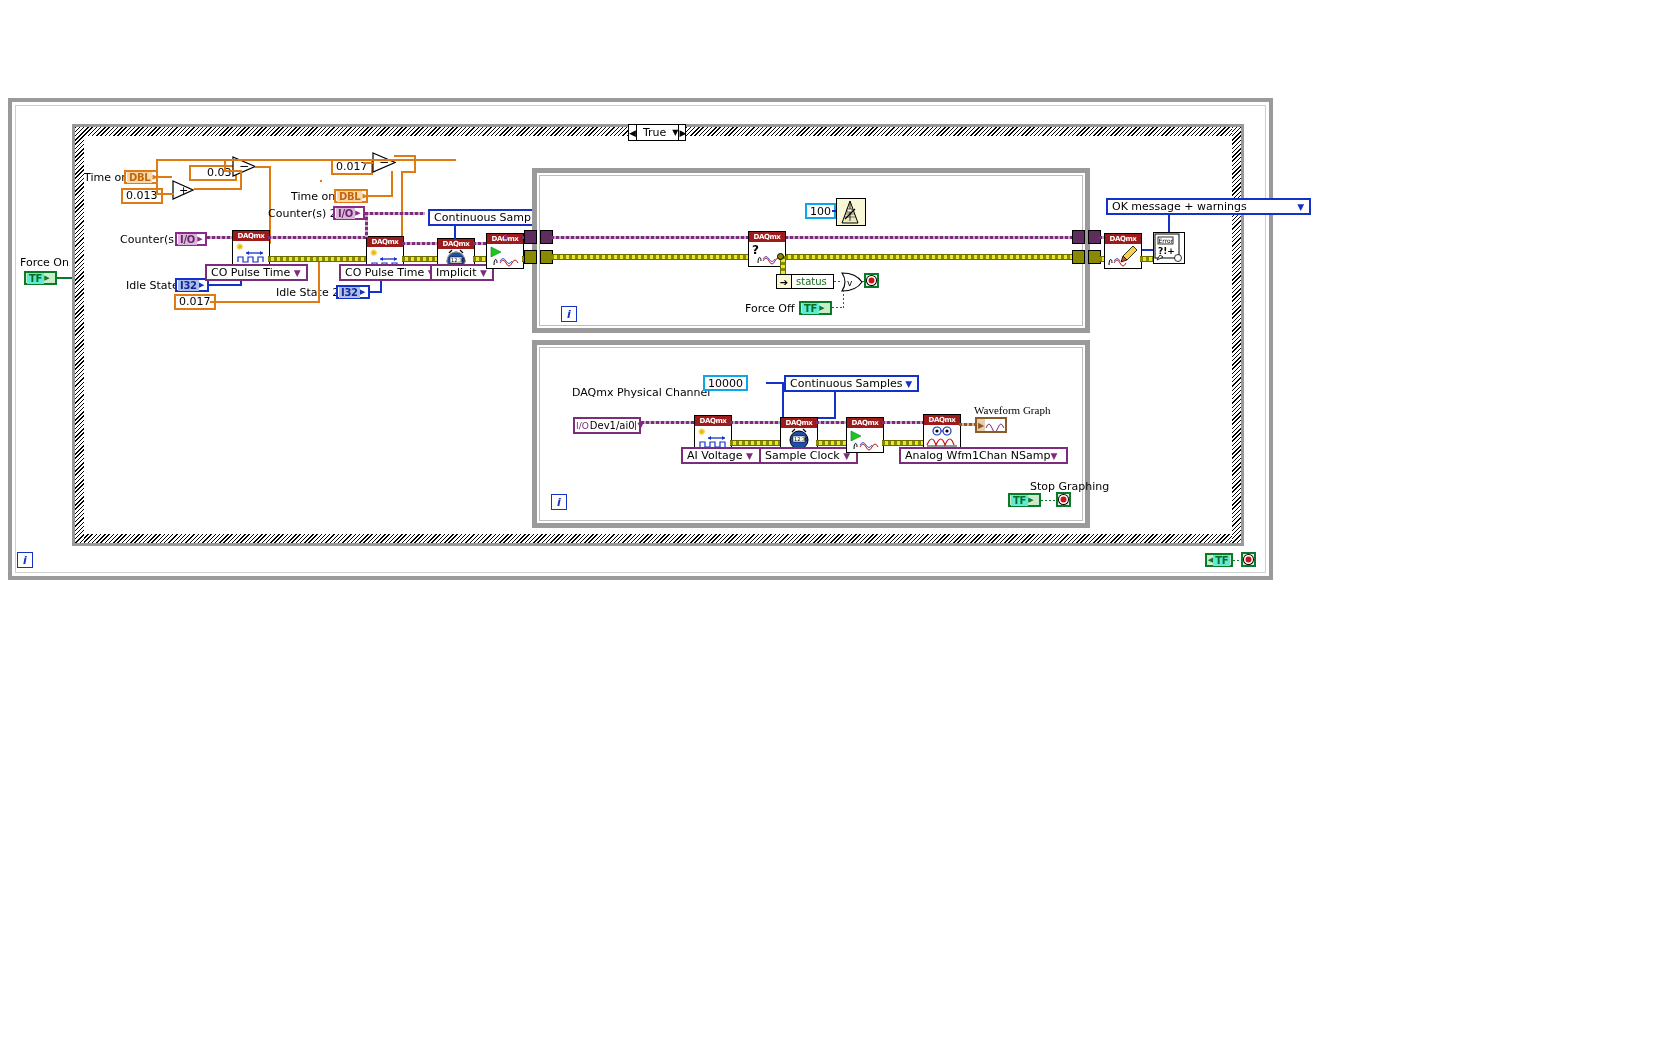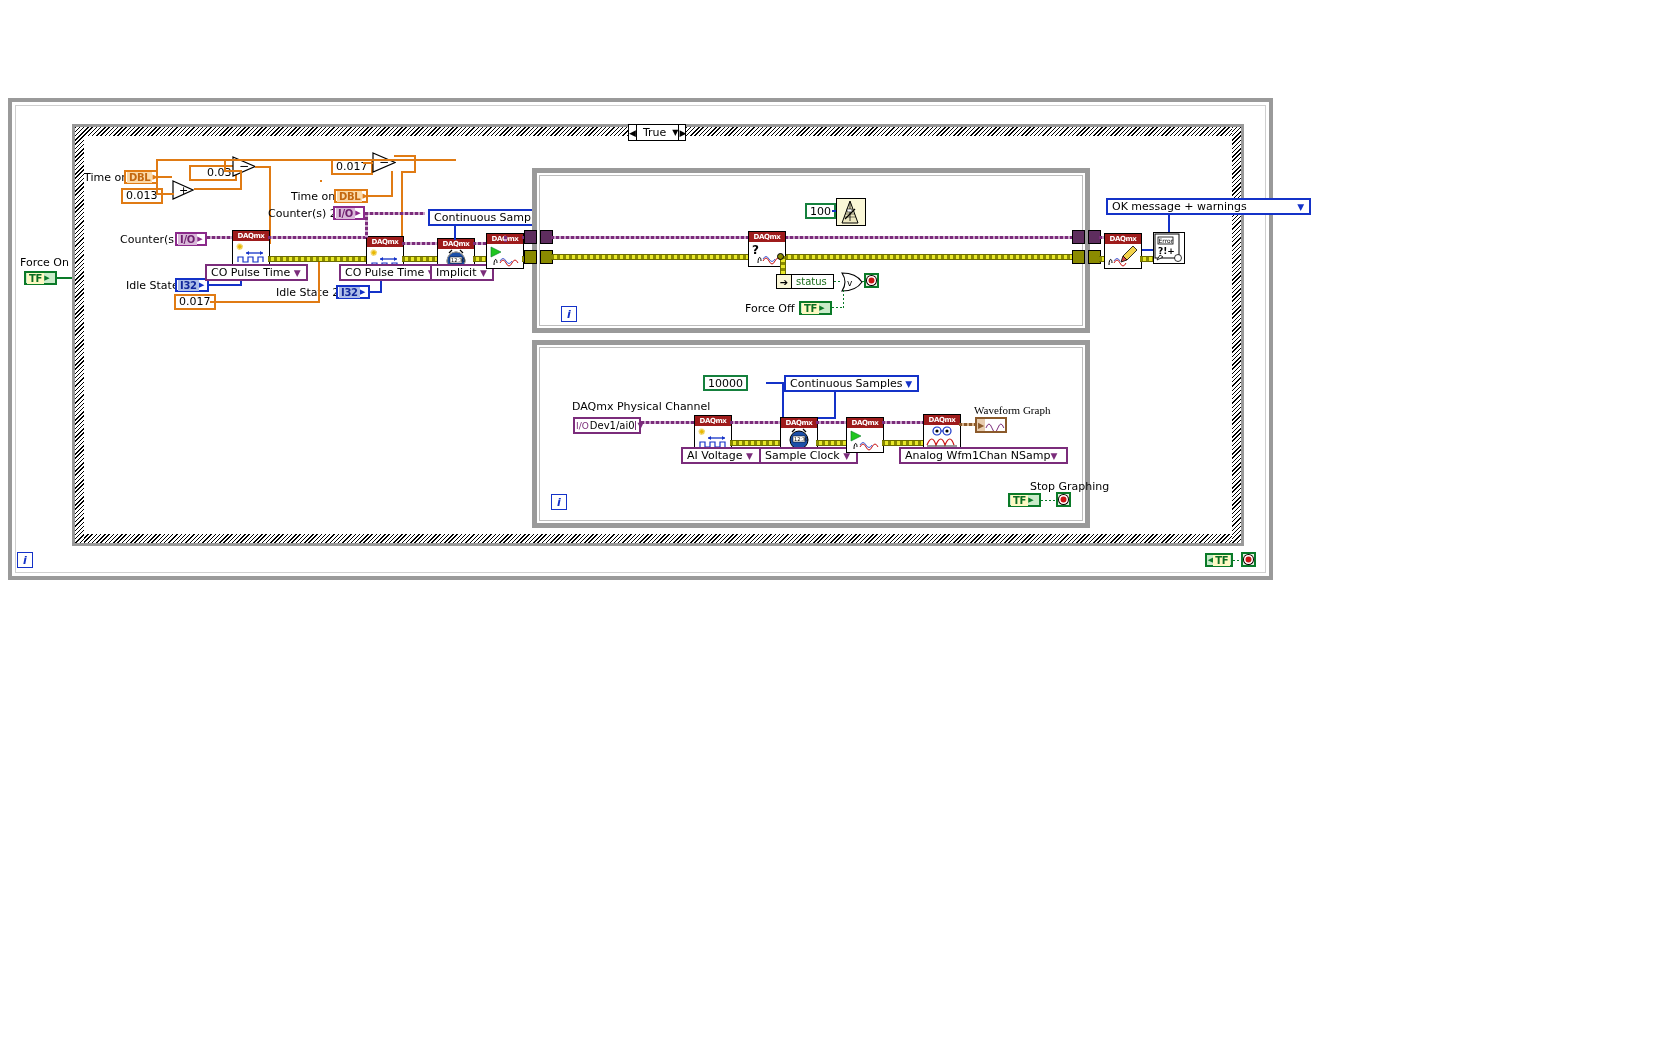--- a/index.html
+++ b/index.html
@@ -36,25 +36,25 @@
   .term .tag{padding:0 2px;font-size:10px;letter-spacing:-0.3px;}
   .term .nub{width:6px;height:100%;display:flex;align-items:center;justify-content:center;font-size:7px;}
 
   .t-dbl{border-color:#E07B14;color:#E07B14;}
   .t-dbl .tag{background:#FBD9A8;color:#C3670F;}
   .t-i32{border-color:#1432C8;color:#1432C8;}
   .t-i32 .tag{background:#AEBEE8;color:#12289C;}
   .t-io{border-color:#8B2A8B;color:#8B2A8B;}
   .t-io .tag{background:#D9B8D9;color:#6E1F6E;}
   .t-tf{border-color:#0A7A28;color:#0A7A28;background:#C9EBC9;}
-  .t-tf .tag{background:#fef9c3;color:#0A6E22;}
+  .t-tf .tag{background:#5eead4;color:#0A6E22;}
 
   .const{border:2px solid #E07B14;background:#fff;color:#000;font-size:11px;
      padding:0px 3px;height:16px;display:flex;align-items:center;line-height:16px;}
-  .const-blue{border:2px solid #15803d;background:#fff;color:#000;font-size:11px;
+  .const-blue{border:2px solid #0ea5e9;background:#fff;color:#000;font-size:11px;
      padding:0px 3px;height:16px;display:flex;align-items:center;}
 
   .ring{border:2px solid #1432C8;background:#fff;font-size:11px;height:17px;
      display:flex;align-items:center;padding:0 2px 0 4px;color:#000;}
   .ring .cv{width:12px;text-align:center;color:#1432C8;font-size:9px;}
   .ring-p{border:2px solid #7B2C7B;background:#fff;font-size:11px;
      display:flex;align-items:center;padding:0 2px 0 4px;color:#000;}
   .ring-p .cv{width:14px;text-align:center;color:#7B2C7B;font-size:9px;}
 
   
@@ -382,21 +382,21 @@
 </div>
 <div class="wire-bool-h" style="left:832px;top:307px;width:12px;"></div>
 <div class="wire-bool-d" style="left:843px;top:290px;height:18px;"></div>
 
 <div class="abs iter-box" style="left:561px;top:306px;">i</div>
 
 <div class="abs while-loop" style="left:532px;top:340px;width:558px;height:188px;">
   <div class="wl-inner"></div>
 </div>
 
-<div class="abs lab" style="left:572px;top:400px;text-align:right;">DAQmx Physical Channel</div>
+<div class="abs lab" style="left:572px;top:386px;text-align:right;">DAQmx Physical Channel</div>
 <div class="abs" style="left:573px;top:417px;width:68px;height:17px;border:2px solid #7B2C7B;background:#fff;display:flex;align-items:center;">
   <span style="font-size:9px;color:#7B2C7B;padding:0 1px;">I/O</span>
   <span style="font-size:10px;flex:1;">Dev1/ai0</span>
   <span style="font-size:8px;color:#7B2C7B;border-left:1px solid #7B2C7B;padding:0 2px;">▼</span>
 </div>
 
 <div class="abs const-blue" style="left:682px;top:375px;margin-left:21px;">10000</div>
 <div class="abs w w-bl" style="left:766px;top:382px;width:18px;height:2px;"></div>
 <div class="abs w w-bl" style="left:782px;top:382px;width:2px;height:36px;"></div>
 

